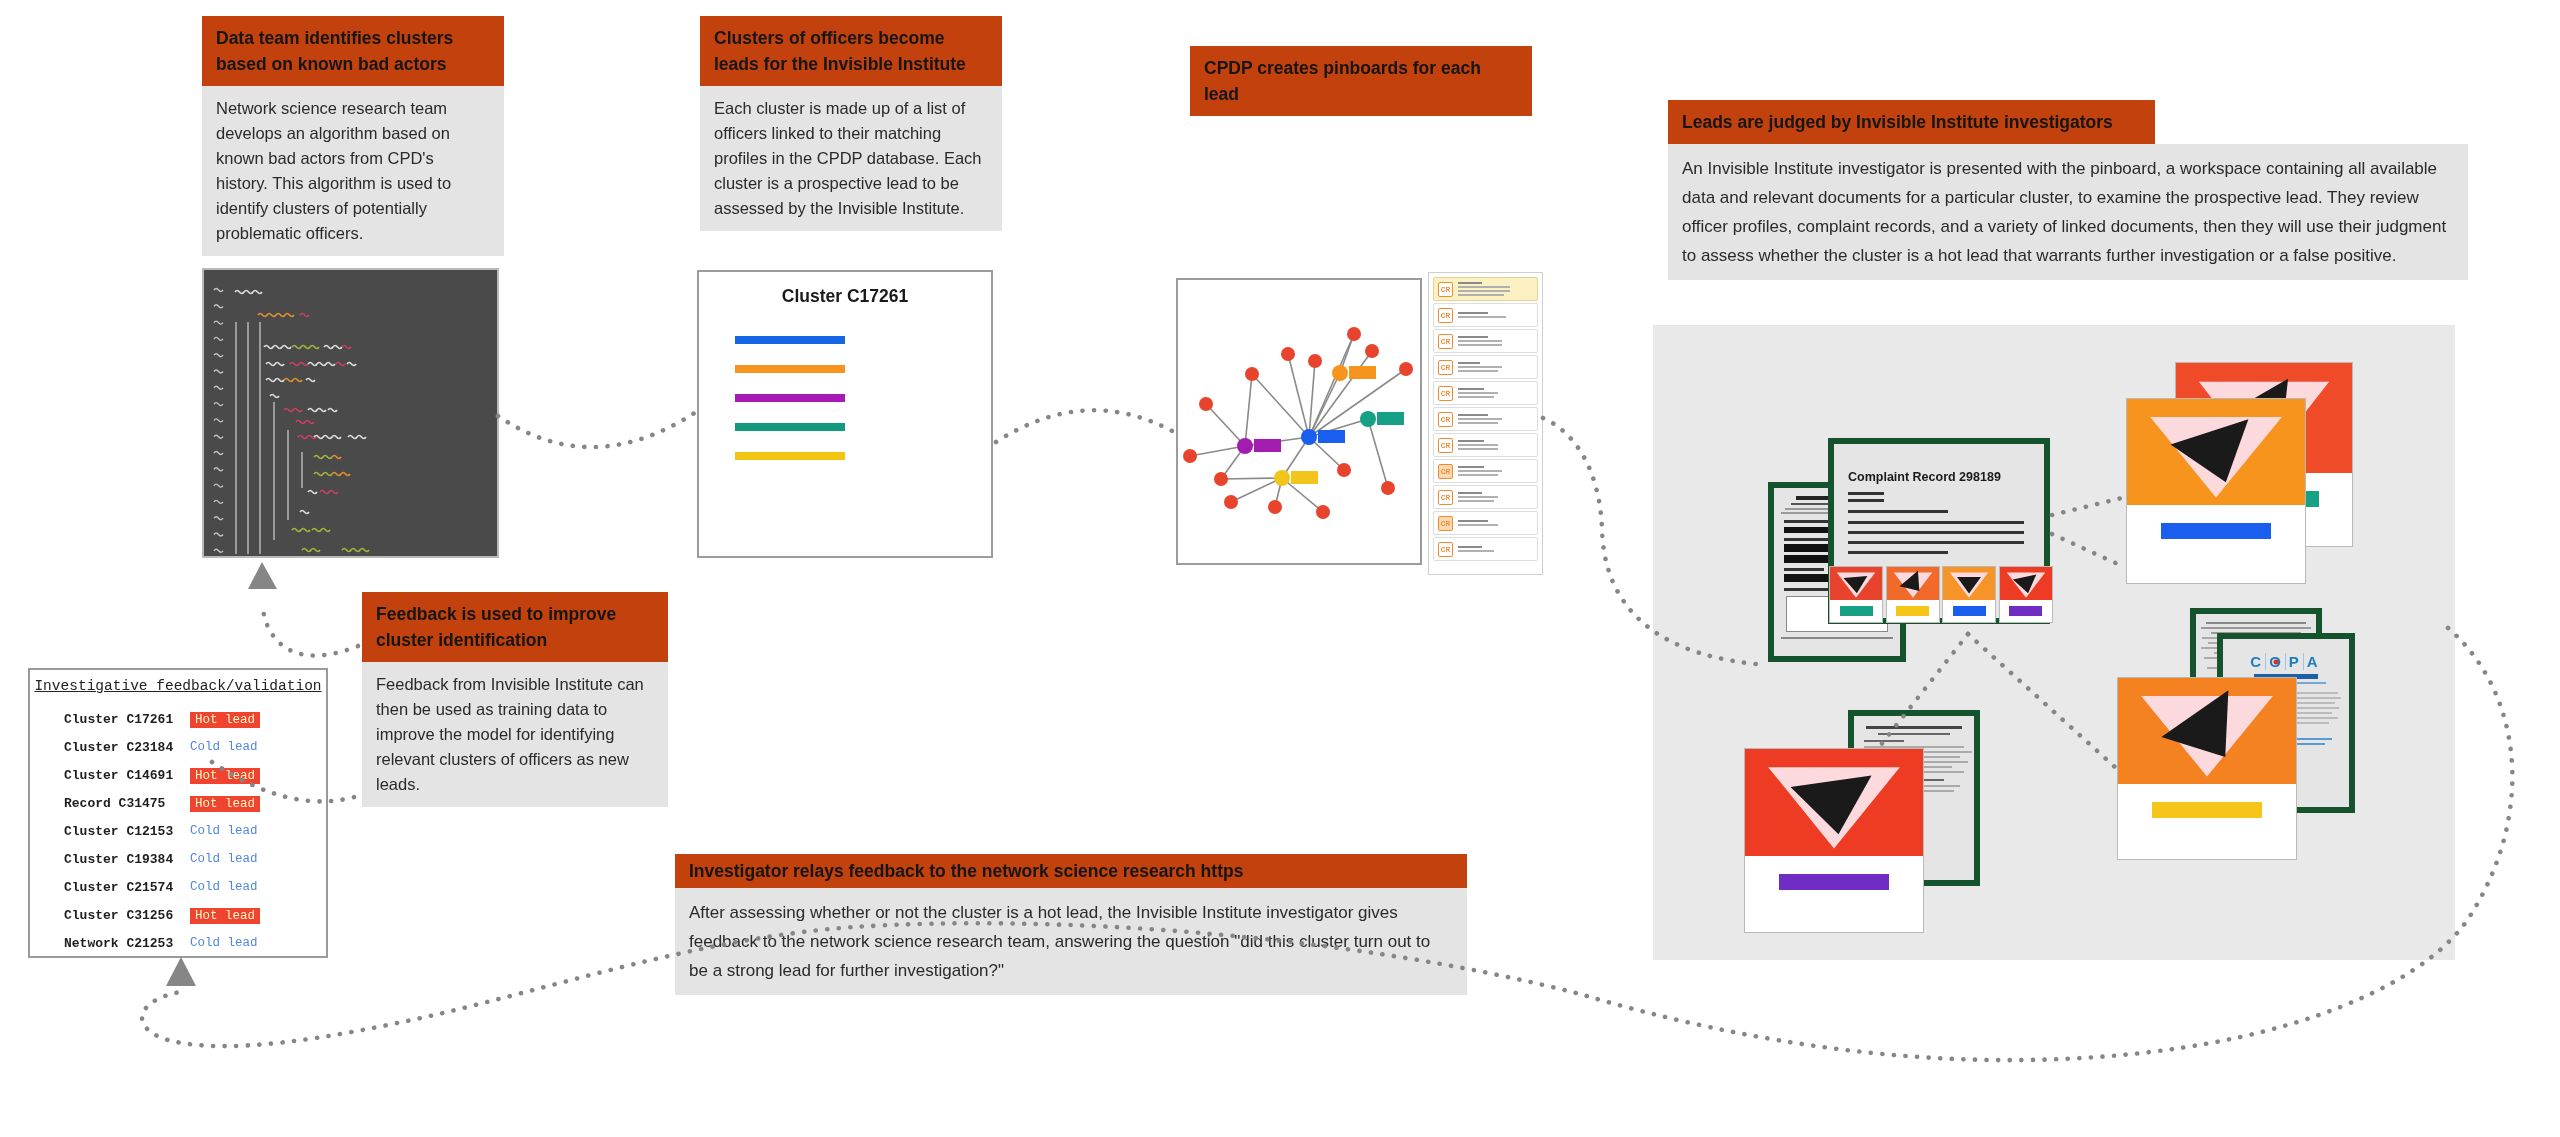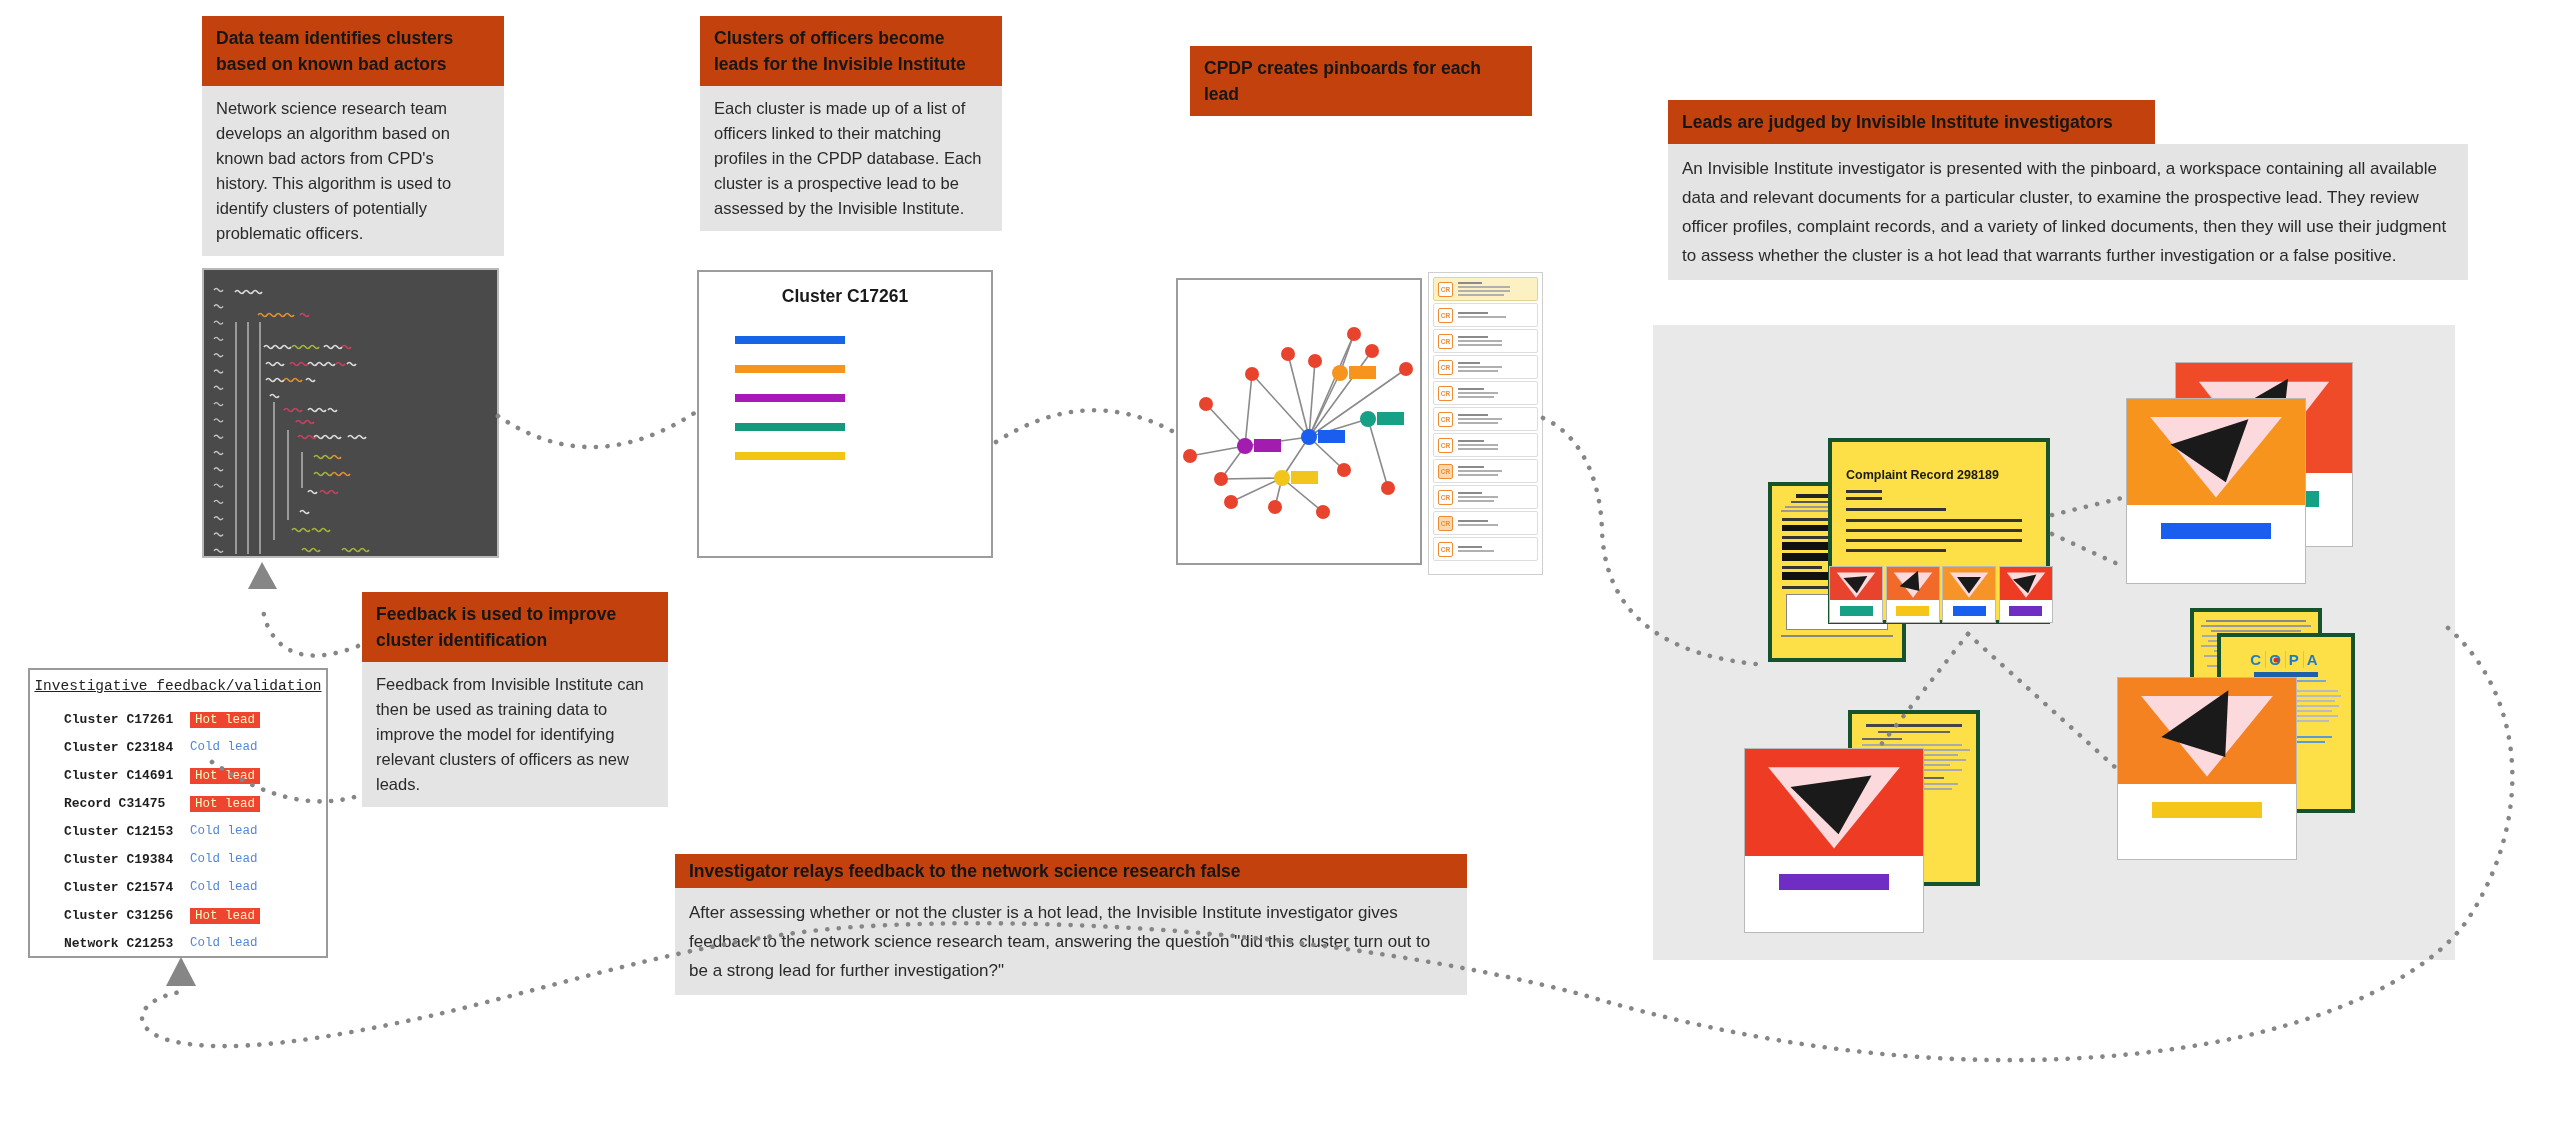--- a/index.html
+++ b/index.html
@@ -40,21 +40,21 @@
             border:2px solid #9a9a9a;box-sizing:border-box;z-index:5;
             font-family:"Liberation Mono","DejaVu Sans Mono",monospace;}
   #fb-title{text-align:center;margin-top:8px;font-size:14.5px;color:#222;text-decoration:underline;}
   .fb-row{position:absolute;left:0;width:100%;height:28px;}
   .fb-name{position:absolute;left:34px;font-size:13px;font-weight:bold;color:#1e1e1e;}
   .fb-status{position:absolute;left:160px;font-size:12.5px;}
   .fb-status.cold{color:#4f86e0;}
   .fb-status.hot{background:#f04330;color:#fef9c3;padding:1px 5px;}
   
   #pin-panel{position:absolute;left:1653px;top:325px;width:802px;height:635px;background:#e9e9e9;z-index:2;}
-  .doc{position:absolute;background:#fde047;border:4px solid #14532d;box-sizing:border-box;overflow:hidden;}
+  .doc{position:absolute;background:#e5e5e5;border:6px solid #14532d;box-sizing:border-box;overflow:hidden;}
   #complaint-title{font-weight:bold;font-size:12.5px;color:#1a1a1a;margin:26px 0 8px 14px;}
   .cp-line{background:#333;margin-left:14px;}
   .copa{display:flex;gap:3px;font-weight:bold;color:#1f7ec2;font-size:15px;justify-content:center;
         margin-top:14px;letter-spacing:1px;}
   .copa span{border-right:1px solid #9ec6e8;padding-right:3px;}
   .copa span:last-child{border-right:none;}
   .copa .o-dot{position:relative;}
   .copa .o-dot::after{content:"";position:absolute;width:5px;height:5px;background:#d93025;
         border-radius:50%;left:44%;top:52%;transform:translate(-50%,-50%);}
   
@@ -84,21 +84,21 @@
   <div class="tb-h" style="width:459px;">Leads are judged by Invisible Institute investigators</div>
   <div class="tb-b big">An Invisible Institute investigator is presented with the pinboard, a workspace containing all available data and relevant documents for a particular cluster, to examine the prospective lead. They review officer profiles, complaint records, and a variety of linked documents, then they will use their judgment to assess whether the cluster is a hot lead that warrants further investigation or a false positive.</div>
 </div>
 
 <div class="tblock" style="left:362px;top:592px;width:306px;">
   <div class="tb-h">Feedback is used to improve cluster identification</div>
   <div class="tb-b">Feedback from Invisible Institute can then be used as training data to improve the model for identifying relevant clusters of officers as new leads.</div>
 </div>
 
 <div class="tblock" style="left:675px;top:854px;width:792px;">
-  <div class="tb-h" style="line-height:16px;">Investigator relays feedback to the network science research false</div>
+  <div class="tb-h" style="line-height:16px;">Investigator relays feedback to the network science research https</div>
   <div class="tb-b big">After assessing whether or not the cluster is a hot lead, the Invisible Institute investigator gives feedback to the network science research team, answering the question "did this cluster turn out to be a strong lead for further investigation?"</div>
 </div>
 
 <div id="code-wrap">
   <svg id="code-svg" width="293" height="286">
       <path d="M 10 20 q 2.2 -3 4.5 0 q 2.3 3 4.5 0" stroke="#c6c6c6" stroke-width="1.4" fill="none"></path>
       <path d="M 10 36.3 q 2.2 -3 4.5 0 q 2.3 3 4.5 0" stroke="#c6c6c6" stroke-width="1.4" fill="none"></path>
       <path d="M 10 52.599999999999994 q 2.2 -3 4.5 0 q 2.3 3 4.5 0" stroke="#c6c6c6" stroke-width="1.4" fill="none"></path>
       <path d="M 10 68.89999999999999 q 2.2 -3 4.5 0 q 2.3 3 4.5 0" stroke="#c6c6c6" stroke-width="1.4" fill="none"></path>
       <path d="M 10 85.19999999999999 q 2.2 -3 4.5 0 q 2.3 3 4.5 0" stroke="#c6c6c6" stroke-width="1.4" fill="none"></path>

